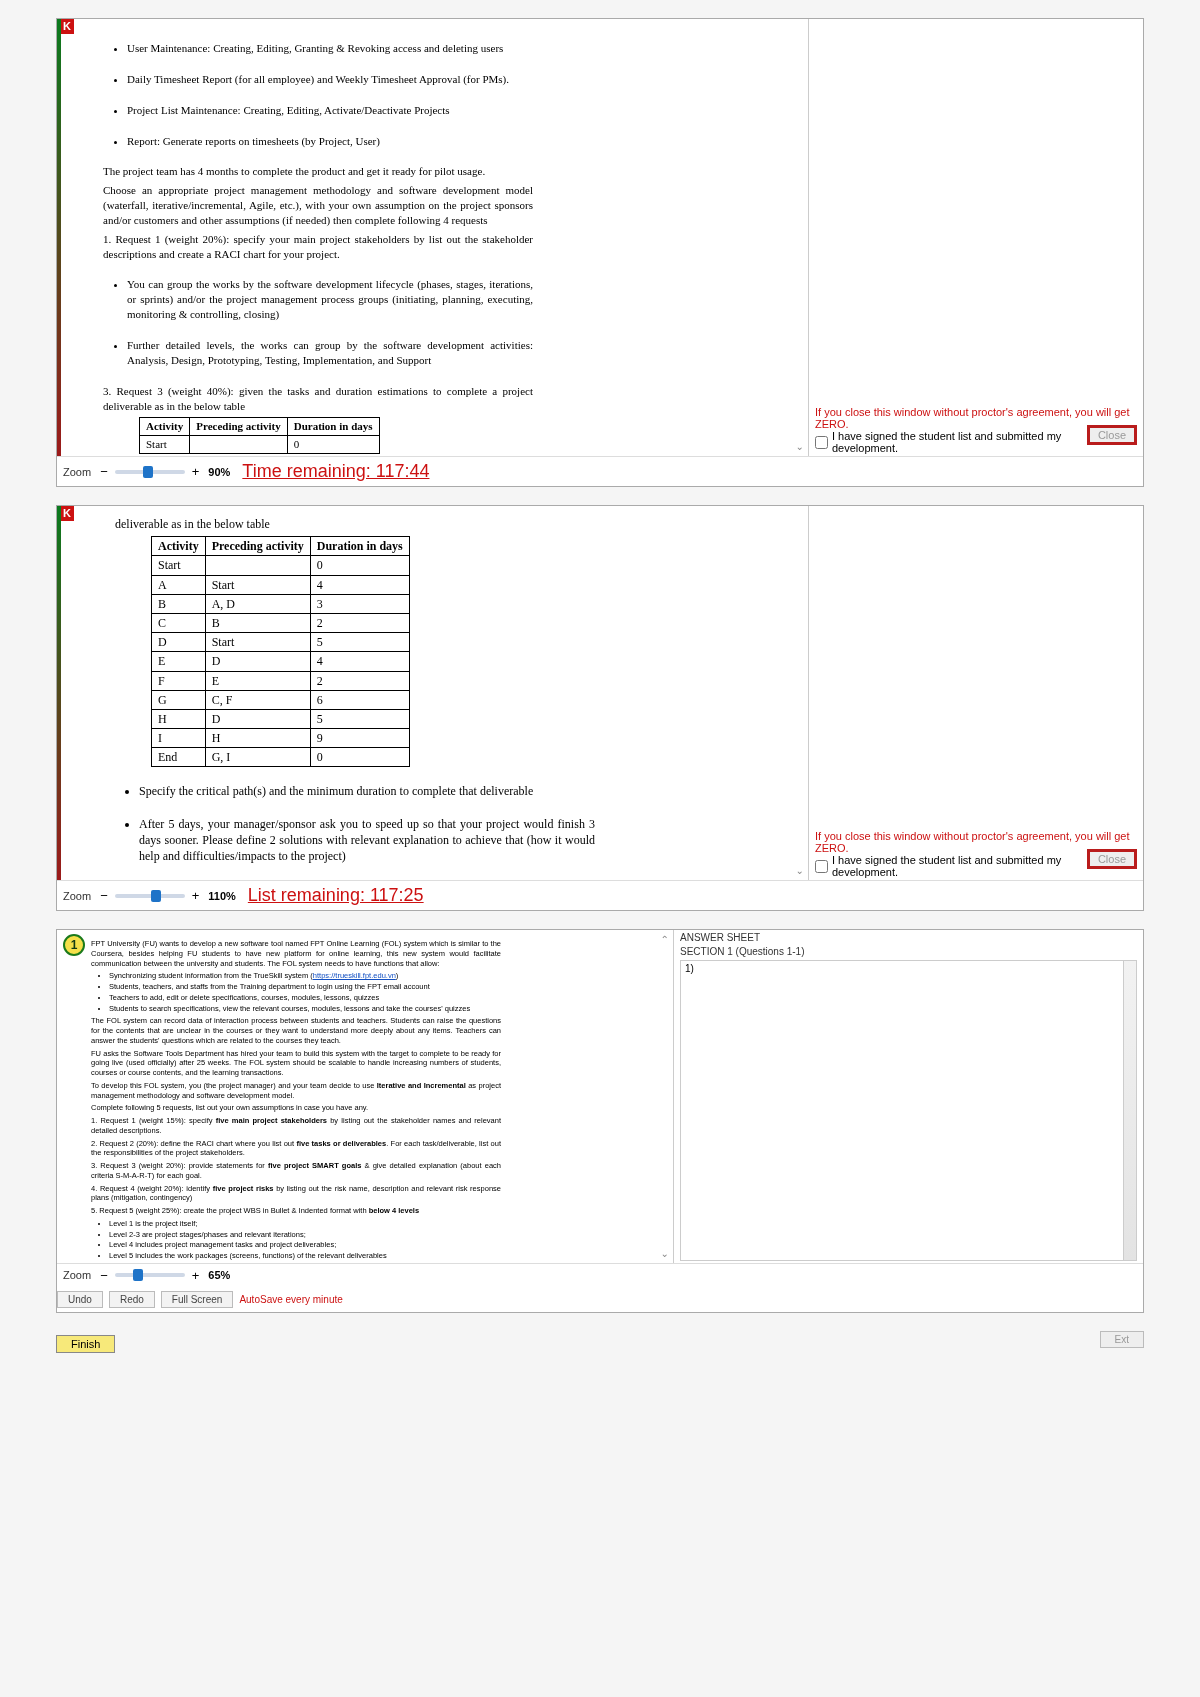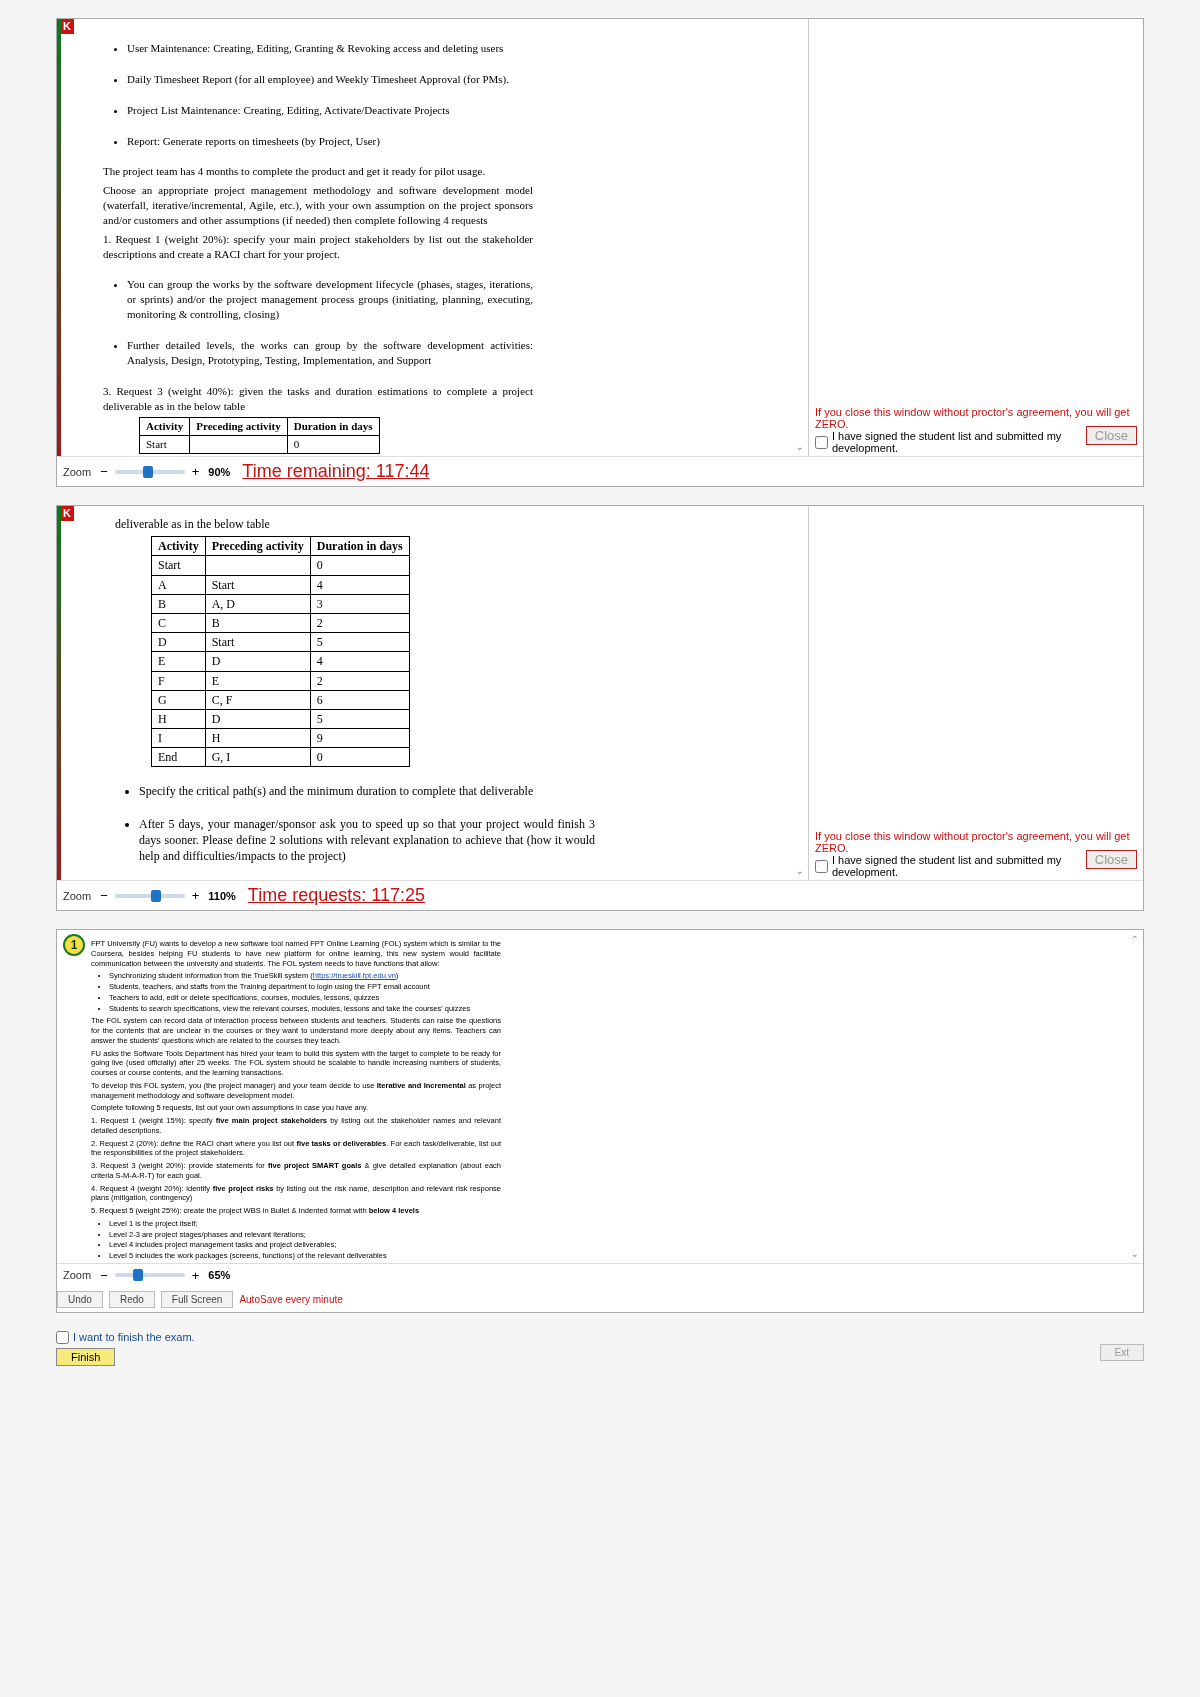--- a/index.html
+++ b/index.html
@@ -93,22 +93,22 @@
     font-family: Arial, sans-serif;
   }
   .right-fill { flex:1; }
   .right-note {
     padding: 2px 6px;
     font-size: 11px;
   }
   .right-note .warn { color:#c11; }
   .right-note .agree { display:flex; align-items:center; gap:4px; font-size:11px;}
   .right-note .close-btn {
-    float:right; font-size:13px; color:#999; background:#eee;
-    border:1px solid #b91c1c; padding:1px 8px; margin-top:-14px;
+    float:right; font-size:11px; color:#999; background:#eee;
+    border:3px solid #b91c1c; padding:1px 8px; margin-top:-14px;
   }
   .scrollhint {
     position:absolute; right:2px; bottom:20px;
     font-size:12px; color:#888;
   }
 
   
   .ss3 .screen-inner { min-height: 260px; }
   .ss3 .content-pane { font-size:8px; }
   .ss3 .doc3 {
@@ -328,21 +328,21 @@
     </div>
   </div>
   <div class="zoombar">
     <span class="zlab">Zoom</span>
     <span class="dash">−</span>
     <div class="slider">
         <div class="thumb" style="left:36px"></div>
       </div>
     <span class="plus">+</span>
     <span class="zoom-pct">110%</span>
-    <span class="timer">Time requests: 117:25</span>
+    <span class="timer">List remaining: 117:25</span>
   </div>
 </div>
 
 <div class="screenshot ss3">
   <div class="screen-inner">
     <div class="content-pane" style="position:relative;">
       <div class="qbadge">1</div>
       <span class="up-caret">⌃</span>
       <span class="dn-caret">⌄</span>
       <div class="doc3">
@@ -377,39 +377,42 @@
           <span>5. Request 5 (weight 25%): create the project WBS in Bullet &amp; Indented format with </span><span class="bold">below 4 levels</span>
         </p>
         <ul>
           <li>Level 1 is the project itself;</li>
           <li>Level 2-3 are project stages/phases and relevant iterations;</li>
           <li>Level 4 includes project management tasks and project deliverables;</li>
           <li>Level 5 includes the work packages (screens, functions) of the relevant deliverables</li>
         </ul>
       </div>
     </div>
+    <div class="answer-pane">
+      <div class="hdr">ANSWER SHEET</div>
+      <div class="sec">SECTION 1 (Questions 1-1)</div>
+      <div class="ans-area">
+        <span>1)</span>
+      </div>
+    </div>
   </div>
   <div class="zoombar">
     <span class="zlab">Zoom</span>
     <span class="dash">−</span>
     <div class="slider">
         <div class="thumb" style="left:18px"></div>
       </div>
     <span class="plus">+</span>
     <span class="zoom-pct">65%</span>
     <div style="flex:1"></div>
   </div>
   <div class="btnrow">
     <span class="btn">Undo</span>
     <span class="btn">Redo</span>
     <span class="btn">Full Screen</span>
     <span class="autosave">AutoSave every minute</span>
   </div>
 </div>
 
 <div class="foot-area">
-  <div class="chk">
-    <input type="checkbox" style="">
-    <span>I want to finish the exam.</span>
-  </div>
   <span class="finish">Finish</span>
   <span class="ext">Ext</span>
 </div>
 
 </body></html>

